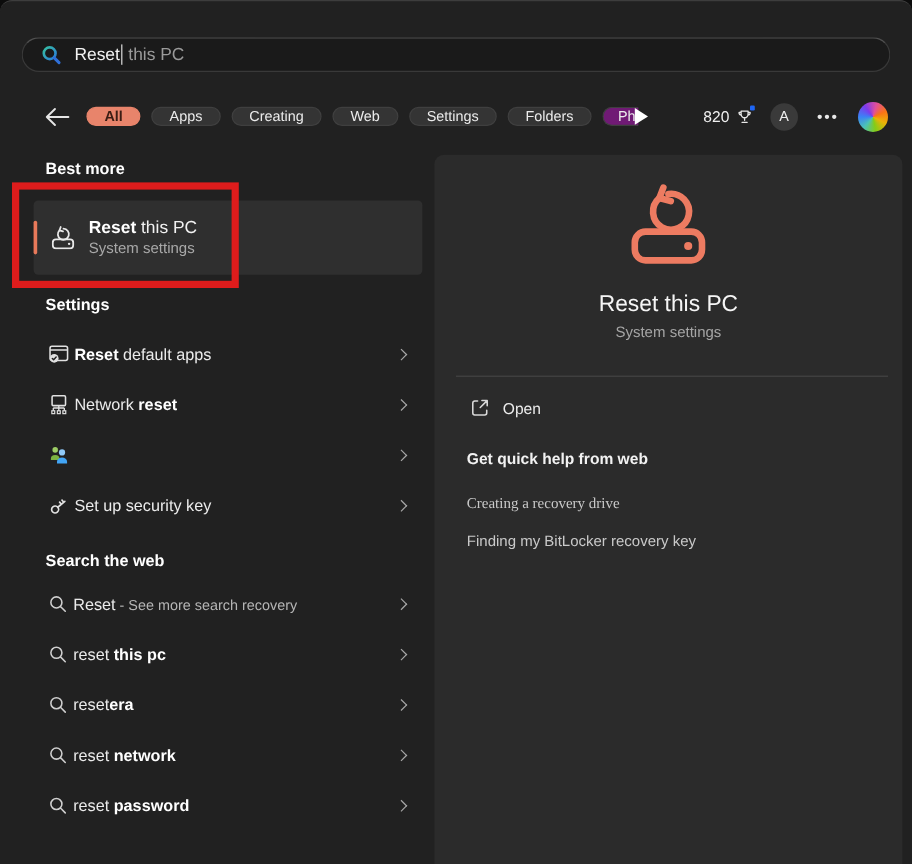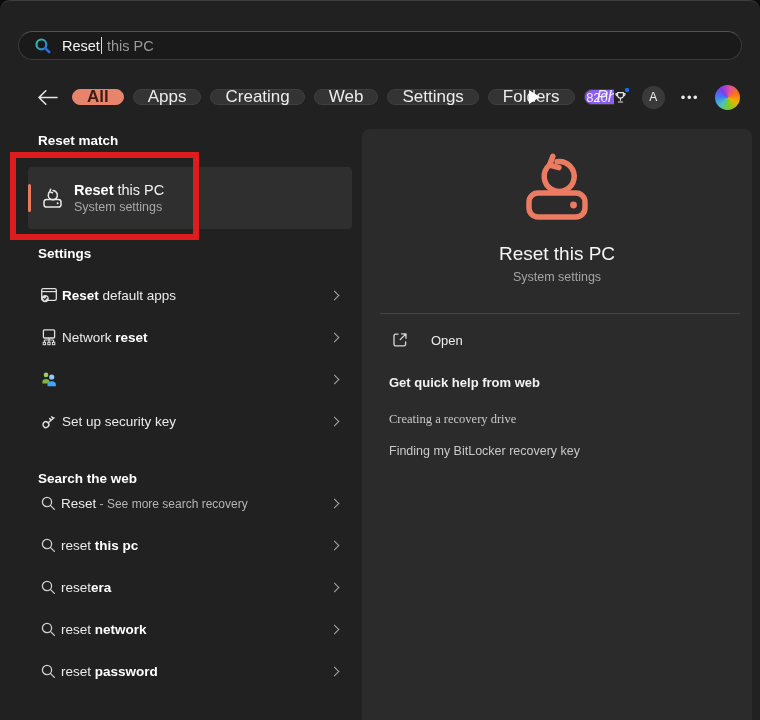--- a/index.html
+++ b/index.html
@@ -20,24 +20,24 @@
   .typed { color:#f2f2f2; }
   .caret { display:inline-block; width:1px; height:17px; background:#dcdcdc; margin:0 1px; animation:blink 1.1s steps(1) infinite; }
   @keyframes blink { 50% { opacity:0; } }
   .hint { color:#9a9a9a; white-space:pre; }
   
   .backbtn { position:absolute; left:36px; top:88px; width:24px; height:17px; cursor:pointer; }
   .tabs { position:absolute; left:72px; top:80px; height:31px; display:flex; gap:9px; align-items:center; }
   .pill {
     height:16px; display:flex; align-items:center; padding:0 14px;
     background:#343434; border:1px solid #3f3f3f; border-radius:16px;
-    font-size:17px; color:#ececec; white-space:nowrap; cursor:pointer;
+    font-size:12px; color:#ececec; white-space:nowrap; cursor:pointer;
   }
   .pill.active { background:#E8846B; border-color:#E8846B; color:#3b1d14; font-weight:bold; }
-  .pill.clipped { width:30px; padding:0 0 0 12px; overflow:hidden; border-radius:16px 0 0 16px; background:#8b5cf6; border-right:none;font-style:italic; }
+  .pill.clipped { width:30px; padding:0 0 0 12px; overflow:hidden; border-radius:16px 0 0 16px; background:#701a75; border-right:none; }
   .play-tri {
     position:absolute; left:529px; top:89px; width:0; height:0;
     border-top:7px solid transparent; border-bottom:7px solid transparent; border-left:11px solid #ffffff; cursor:pointer;
   }
   .topright { position:absolute; right:20px; top:82px; height:28px; display:flex; align-items:center; gap:14px; }
   .rewards { display:flex; align-items:flex-end; gap:5px; font-size:13px; color:#f0f0f0; cursor:pointer; }
   .trophy-wrap { position:relative; width:15px; height:15px; }
   .trophy-dot { position:absolute; right:-1px; top:-2px; width:4px; height:4px; background:#1E66F5; border-radius:1px; }
   .avatar { width:23px; height:23px; border-radius:50%; background:#3a3a3a; display:flex; align-items:center; justify-content:center; font-size:12px; color:#efefef; cursor:pointer; }
   .more { font-size:13px; letter-spacing:1.5px; color:#e8e8e8; cursor:pointer; padding:0 2px; }
@@ -68,21 +68,21 @@
   }
   
   .preview {
     position:absolute; left:362px; top:128px; width:390px; height:592px;
     background:#2b2b2b; border-radius:8px 8px 0 0;
   }
   .pv-icon { position:absolute; left:163px; top:24px; }
   .pv-title { position:absolute; top:114px; width:100%; text-align:center; font-size:19px; color:#f5f5f5; }
   .pv-sub { position:absolute; top:141px; width:100%; text-align:center; font-size:12.5px; color:#a5a5a5; }
   .pv-divider { position:absolute; left:18px; right:12px; top:184px; height:1px; background:#454545; }
-  .pv-open { position:absolute; left:30px; top:203px; display:flex; align-items:center; gap:23px; cursor:pointer; }
+  .pv-open { position:absolute; left:30px; top:203px; display:flex; align-items:center; gap:11px; cursor:pointer; }
   .pv-open-label { font-size:13px; color:#ececec; }
   .pv-help-header { position:absolute; left:27px; top:246px; font-size:13px; font-weight:bold; color:#f2f2f2; }
   .pv-link { position:absolute; left:27px; font-size:12.5px; color:#c9c9c9; cursor:pointer; }
 </style>
 </head>
 <body>
 
 <div class="window">
 
   <div class="searchbar">
@@ -142,21 +142,21 @@
         <span class="trophy-dot"></span>
       </span>
     </div>
     <div class="avatar">
         <span>A</span>
       </div>
     <div class="more">•••</div>
     <div class="copilot"></div>
   </div>
 
-  <div class="sec-header" style="top:132px;">Reset match</div>
+  <div class="sec-header" style="top:132px;">Best more</div>
   <div class="bm-row">
     <span class="bm-accent"></span>
     <svg class="bm-icon" width="20" height="20" viewBox="0 0 20 20">
       <rect x="1" y="11.5" width="17" height="7.5" rx="2.6" fill="none" stroke="#e8e8e8" stroke-width="1.5"></rect>
       <circle cx="14.6" cy="15.2" r="1" fill="#e8e8e8"></circle>
       <path d="M6.6,3.9 A4.6,4.6 0 1 0 9.9,2.6" fill="none" stroke="#e8e8e8" stroke-width="1.5" stroke-linecap="round"></path>
       <path d="M6.6,3.9 L7.6,1.2 M6.6,3.9 L9.5,4.8" fill="none" stroke="#e8e8e8" stroke-width="1.5" stroke-linecap="round"></path>
     </svg>
     <span class="bm-text">
       <span class="bm-title"><b>Reset</b><span style="white-space:pre;"> this PC</span></span>
@@ -207,21 +207,21 @@
         <g transform="rotate(-40 9 10)" fill="none" stroke="#e0e0e0" stroke-width="1.4" stroke-linecap="round">
           <circle cx="5" cy="10" r="2.9"></circle>
           <path d="M7.9,10 H15.6 M11.8,10 V7.7 M14.4,10 V7.7"></path>
         </g>
       </svg>
       <span class="txt"><span>Set up security key</span><b></b><span></span></span>
       <span class="chev"></span>
     </div>
   </div>
 
-  <div class="sec-header" style="top:470px;text-align:center;">Search the web</div>
+  <div class="sec-header" style="top:459px;text-align:center;">Search the web</div>
   <div class="rows" style="top:481px;">
 
     <div class="row">
       <svg width="17" height="17" viewBox="0 0 17 17">
         <circle cx="7" cy="7" r="4.6" fill="none" stroke="#cfcfcf" stroke-width="1.3"></circle>
         <path d="M10.6,10.6 L14.4,14.4" stroke="#cfcfcf" stroke-width="1.3" stroke-linecap="round"></path>
       </svg>
       <span class="txt"><span>Reset</span><b></b><span></span><span class="note"> - See more search recovery</span></span>
       <span class="chev"></span>
     </div>

